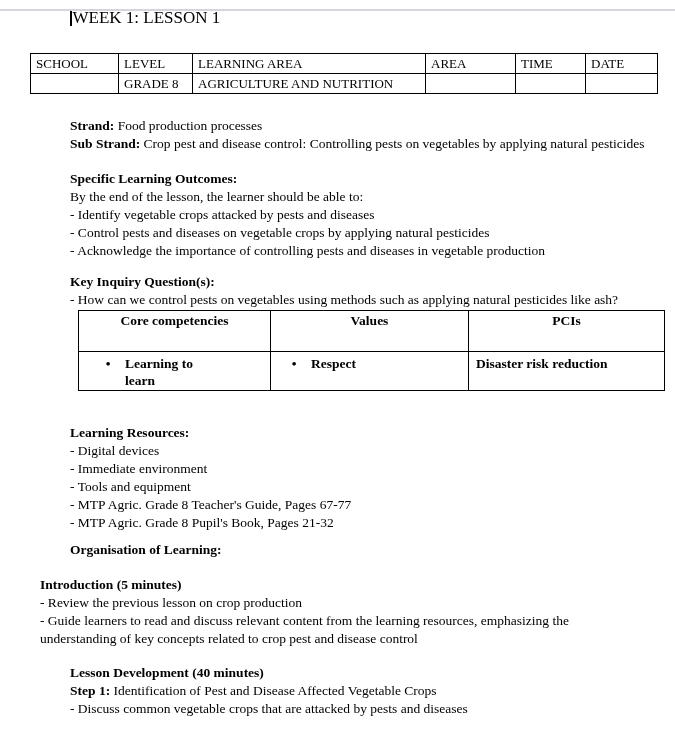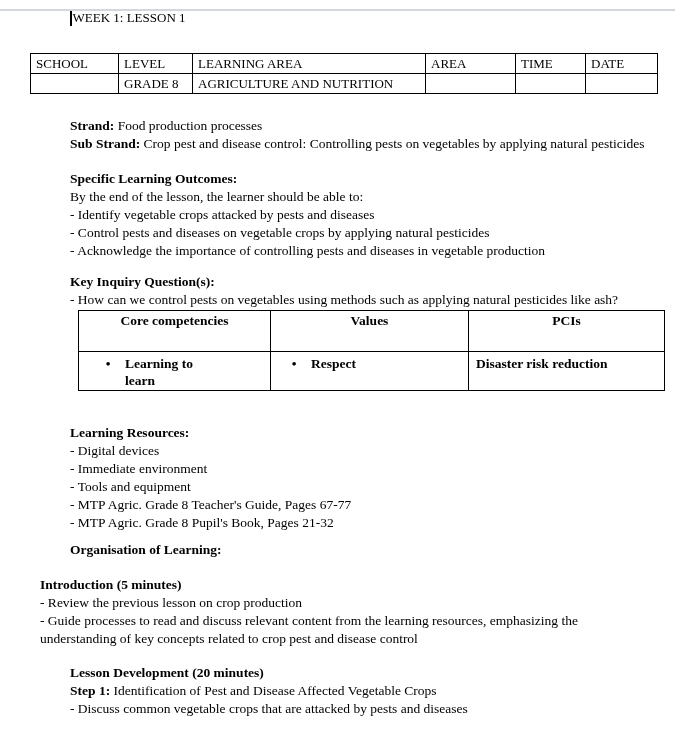--- a/index.html
+++ b/index.html
@@ -15,21 +15,21 @@
     position: relative;
     width: 675px; height: 755px;
     background: #fff;
   }
   .top-edge {
     position: absolute; top: 0; left: 0; right: 0; height: 2px;
     background: #d3d7dd;
   }
   .doc-title {
     margin: 9px 0 0 70px;
-    font-size: 13px; line-height: 18px;
+    font-size: 17px; line-height: 18px;
     display: flex; align-items: center; text-align: right;
   }
   .caret {
     display: inline-block; width: 1.5px; height: 15px;
     background: #000; margin-right: 1px;
   }
   
   table { border-collapse: collapse; table-layout: fixed; }
   .header-table {
     margin: 26px 0 0 30px;
@@ -184,22 +184,22 @@
     <div class="line">- MTP Agric. Grade 8 Pupil's Book, Pages 21-32</div>
   </div>
 
   <div class="para-block mt-org">
     <div class="line b">Organisation of Learning:</div>
   </div>
 
   <div class="para-block mt-intro">
     <div class="line b">Introduction (5 minutes)</div>
     <div class="line">- Review the previous lesson on crop production</div>
-    <div class="line">- Guide processes to read and discuss relevant content from the learning resources, emphasizing the understanding of key concepts related to crop pest and disease control</div>
+    <div class="line">- Guide learners to read and discuss relevant content from the learning resources, emphasizing the understanding of key concepts related to crop pest and disease control</div>
   </div>
 
   <div class="para-block mt-lesson">
-    <div class="line b">Lesson Development (20 minutes)</div>
+    <div class="line b">Lesson Development (40 minutes)</div>
     <div class="line"><span class="b">Step 1:</span> <span>Identification of Pest and Disease Affected Vegetable Crops</span></div>
     <div class="line">- Discuss common vegetable crops that are attacked by pests and diseases</div>
   </div>
 
 </div>
 
 </body></html>

